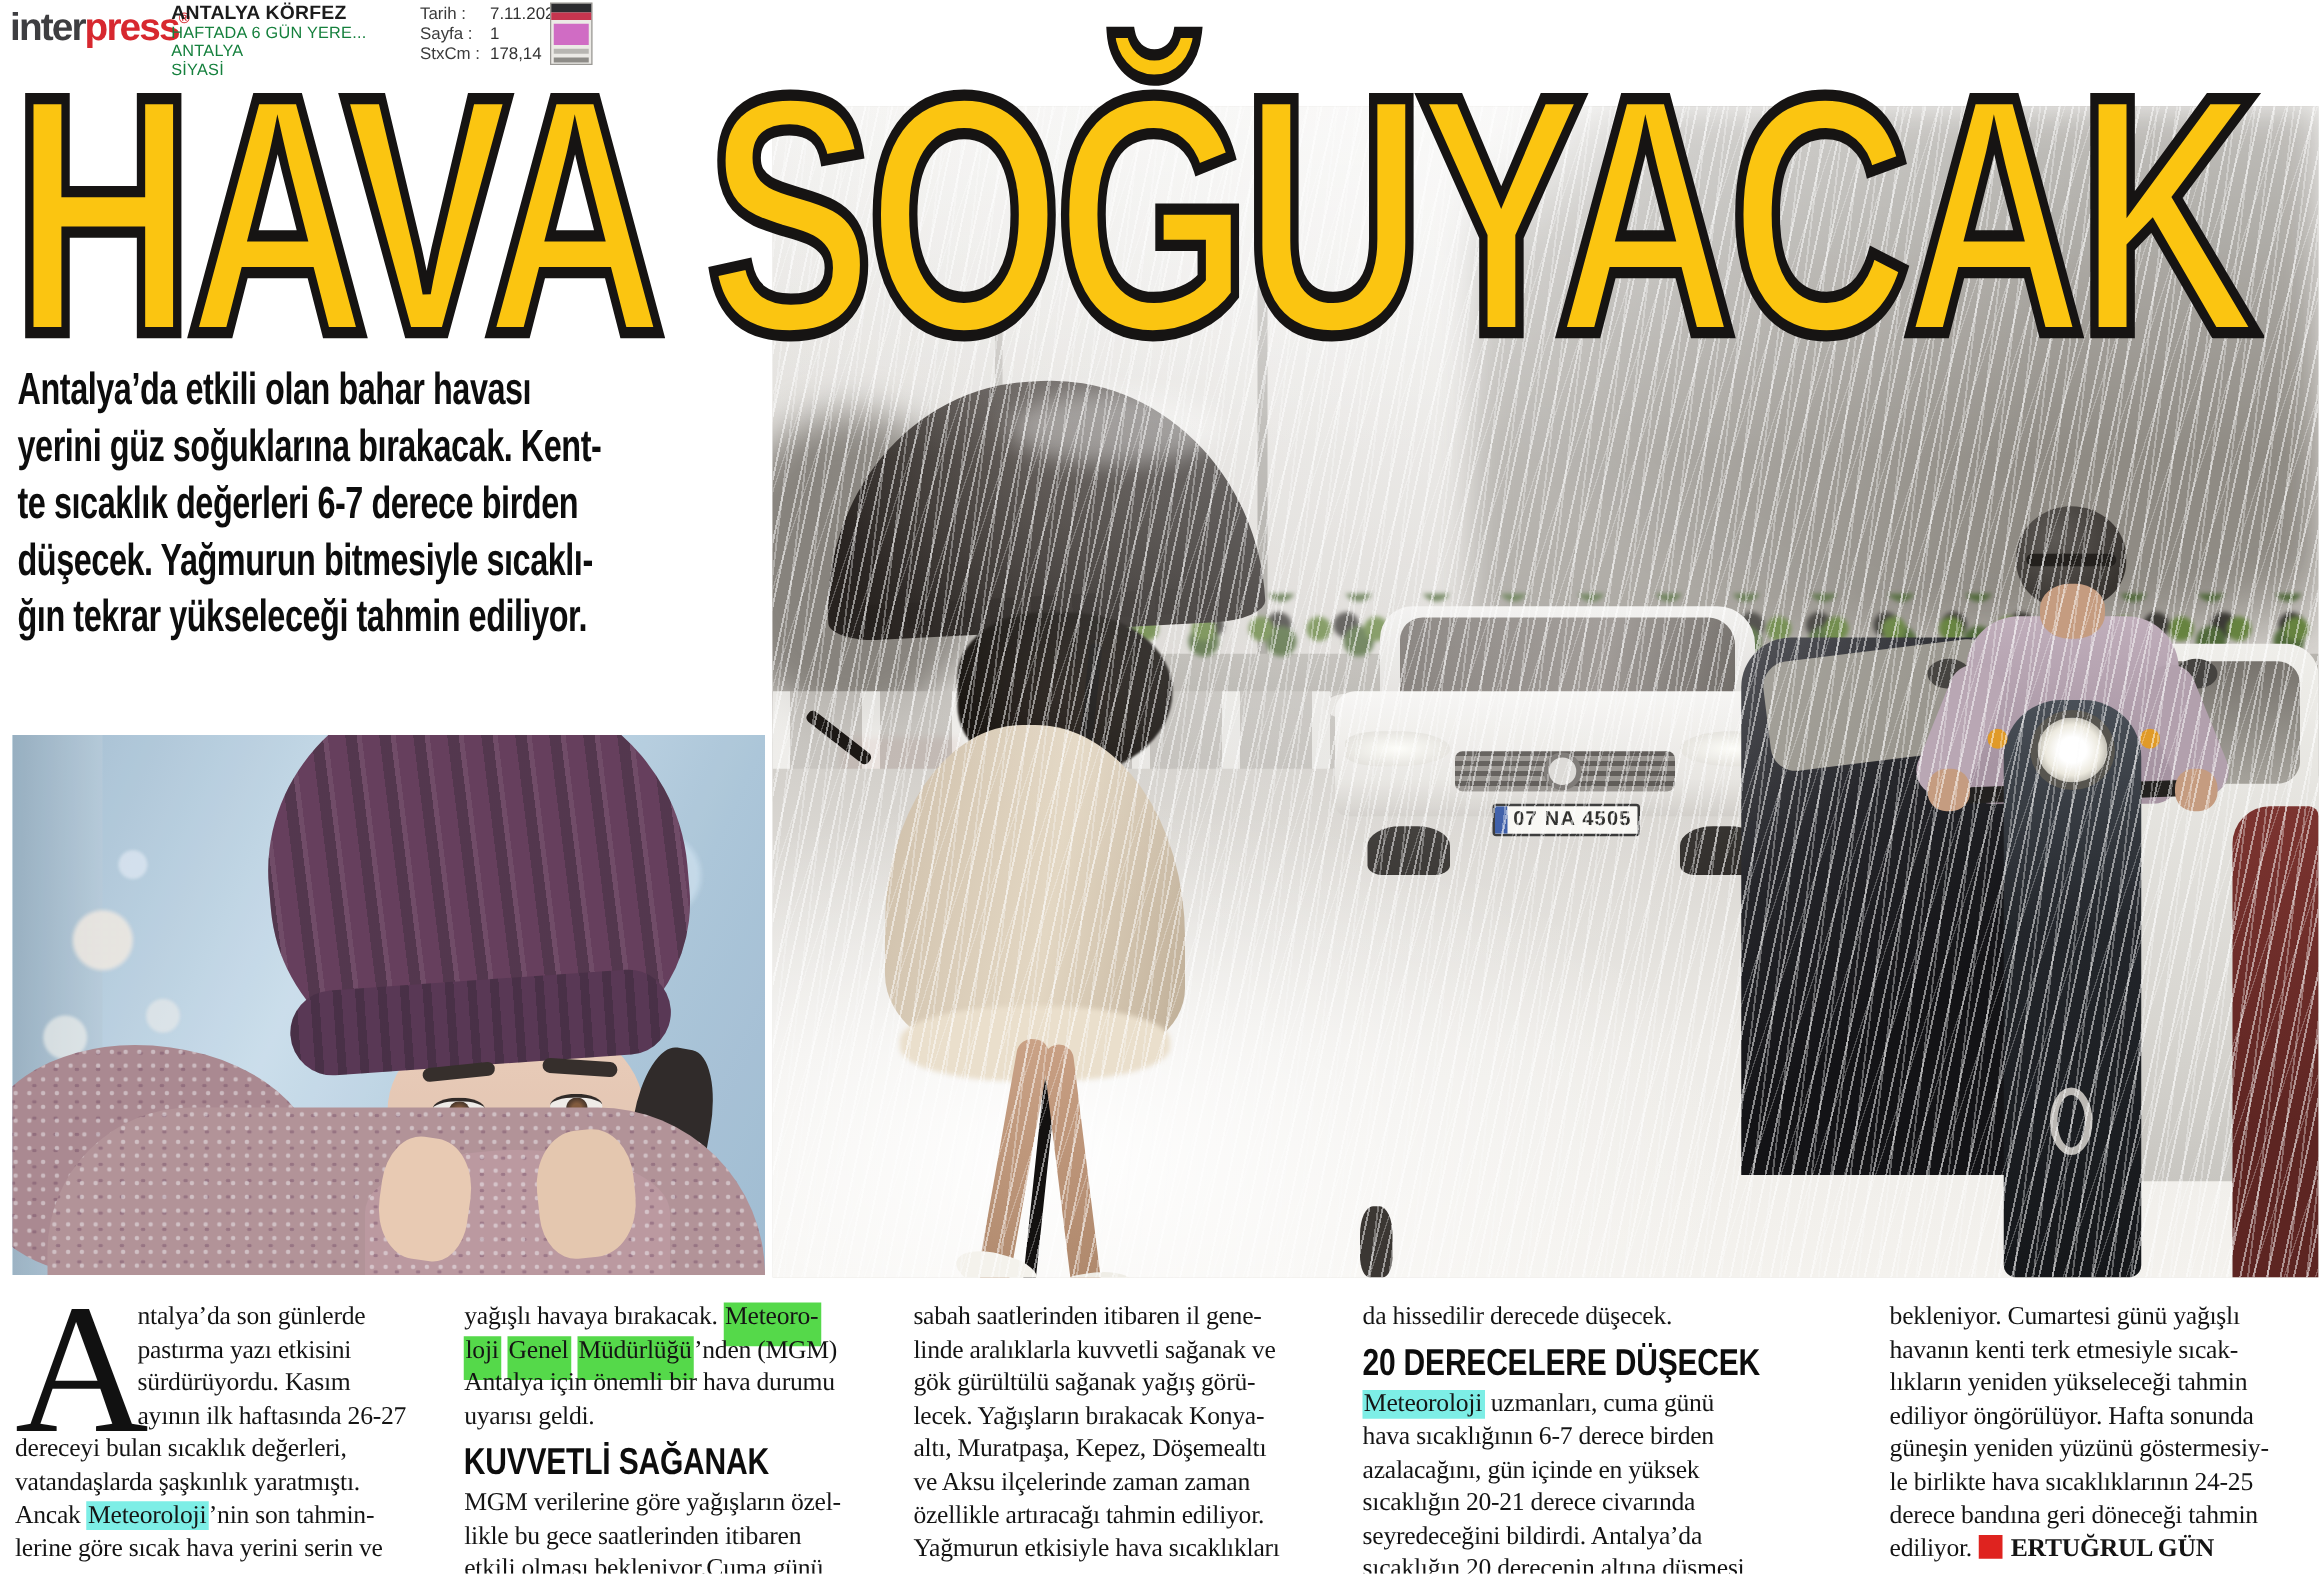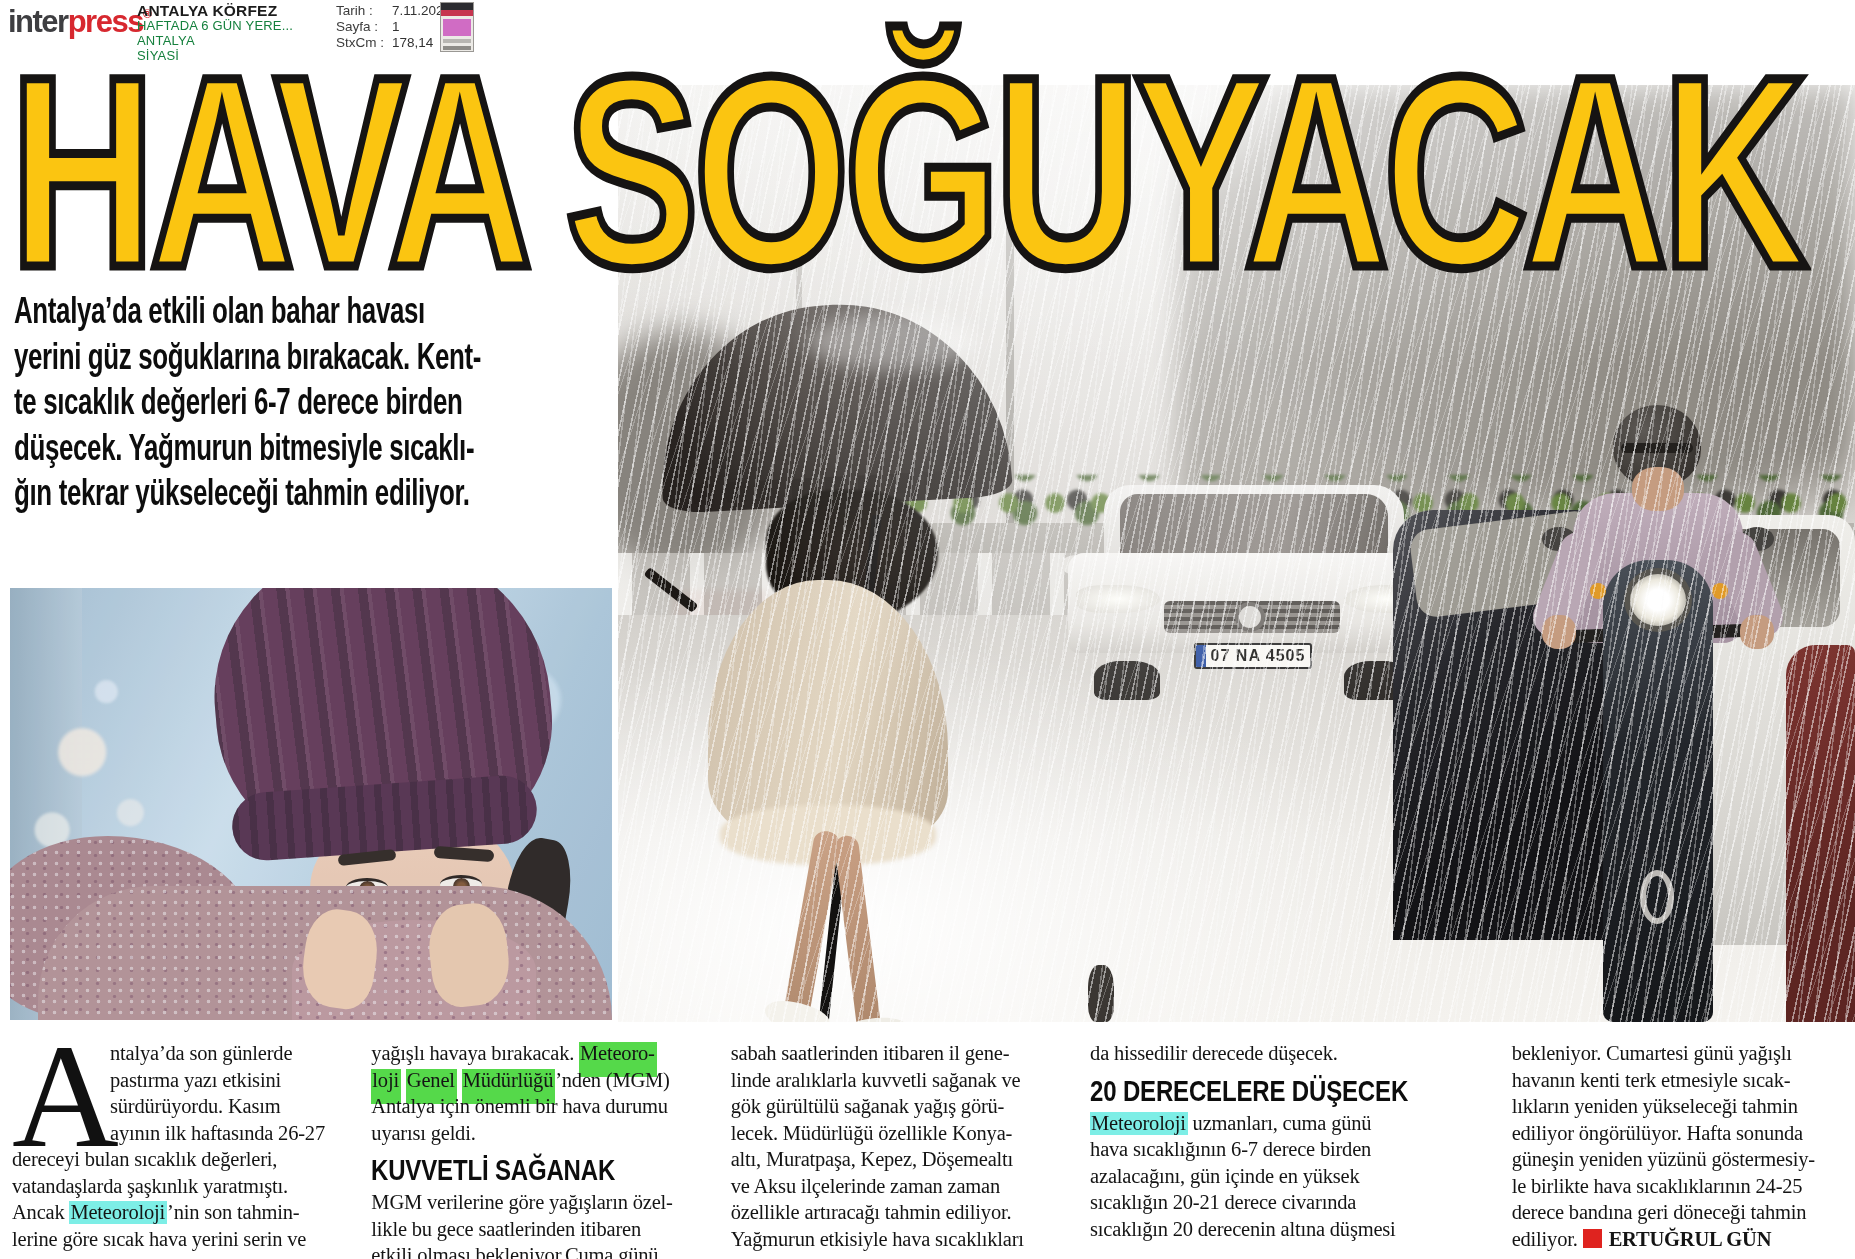--- a/index.html
+++ b/index.html
@@ -367,33 +367,34 @@
         <div class="line"><span>uyarısı geldi.</span></div>
         <div class="subhead">KUVVETLİ SAĞANAK</div>
         <div class="line"><span>MGM verilerine göre yağışların özel-</span></div>
         <div class="line"><span>likle bu gece saatlerinden itibaren</span></div>
         <div class="line"><span>etkili olması bekleniyor.Cuma günü</span></div>
       </div>
       <div class="col">
         <div class="line"><span>sabah saatlerinden itibaren il gene-</span></div>
         <div class="line"><span>linde aralıklarla kuvvetli sağanak ve</span></div>
         <div class="line"><span>gök gürültülü sağanak yağış görü-</span></div>
-        <div class="line"><span>lecek. Müdürlüğü özellikle Konya-</span></div>
+        <div class="line"><span>lecek. Yağışların bırakacak Konya-</span></div>
         <div class="line"><span>altı, Muratpaşa, Kepez, Döşemealtı</span></div>
         <div class="line"><span>ve Aksu ilçelerinde zaman zaman</span></div>
         <div class="line"><span>özellikle artıracağı tahmin ediliyor.</span></div>
         <div class="line"><span>Yağmurun etkisiyle hava sıcaklıkları</span></div>
       </div>
       <div class="col">
         <div class="line"><span>da hissedilir derecede düşecek.</span></div>
         <div class="subhead">20 DERECELERE DÜŞECEK</div>
         <div class="line"><span class="hl-cyan">Meteoroloji</span><span> uzmanları, cuma günü</span></div>
         <div class="line"><span>hava sıcaklığının 6-7 derece birden</span></div>
         <div class="line"><span>azalacağını, gün içinde en yüksek</span></div>
         <div class="line"><span>sıcaklığın 20-21 derece civarında</span></div>
+        <div class="line"><span>seyredeceğini bildirdi. Antalya’da</span></div>
         <div class="line"><span>sıcaklığın 20 derecenin altına düşmesi</span></div>
       </div>
       <div class="col">
         <div class="line"><span>bekleniyor. Cumartesi günü yağışlı</span></div>
         <div class="line"><span>havanın kenti terk etmesiyle sıcak-</span></div>
         <div class="line"><span>lıkların yeniden yükseleceği tahmin</span></div>
         <div class="line"><span>ediliyor öngörülüyor. Hafta sonunda</span></div>
         <div class="line"><span>güneşin yeniden yüzünü göstermesiy-</span></div>
         <div class="line"><span>le birlikte hava sıcaklıklarının 24-25</span></div>
         <div class="line"><span>derece bandına geri döneceği tahmin</span></div>

